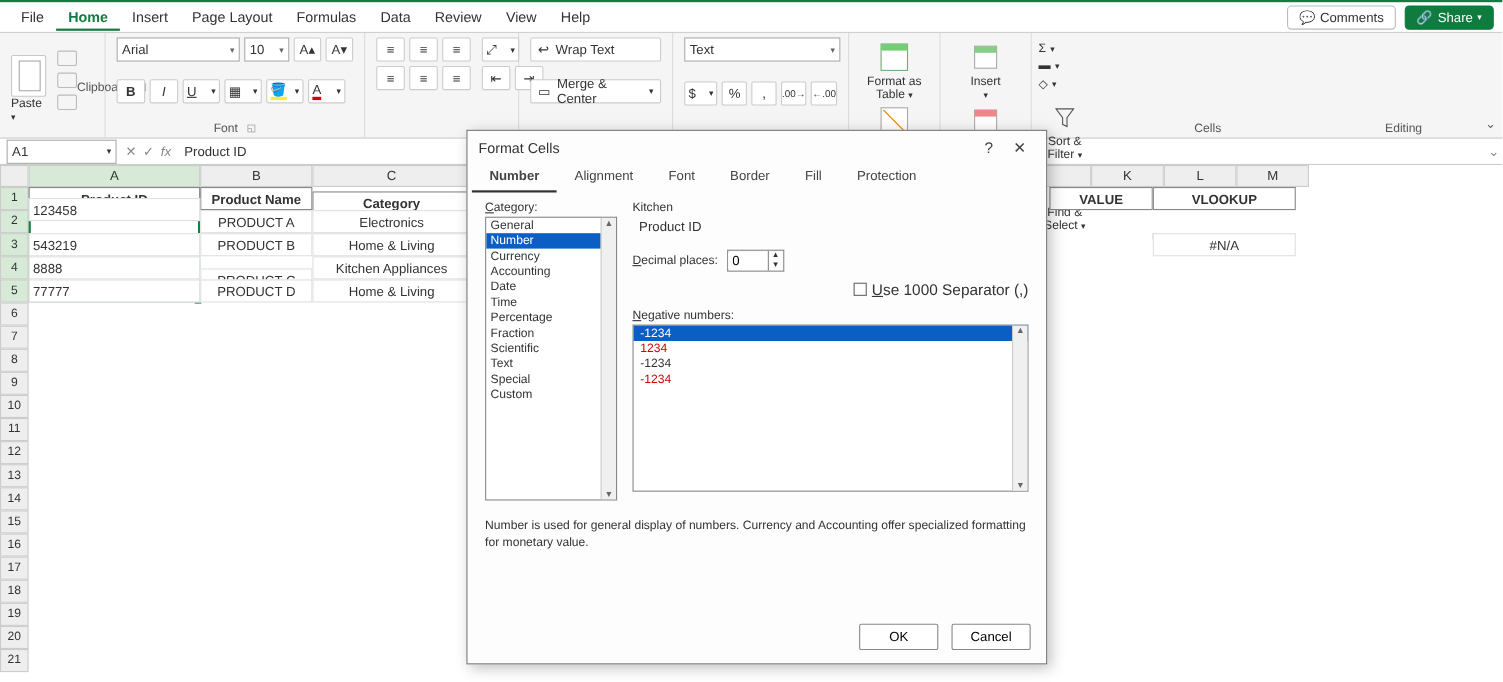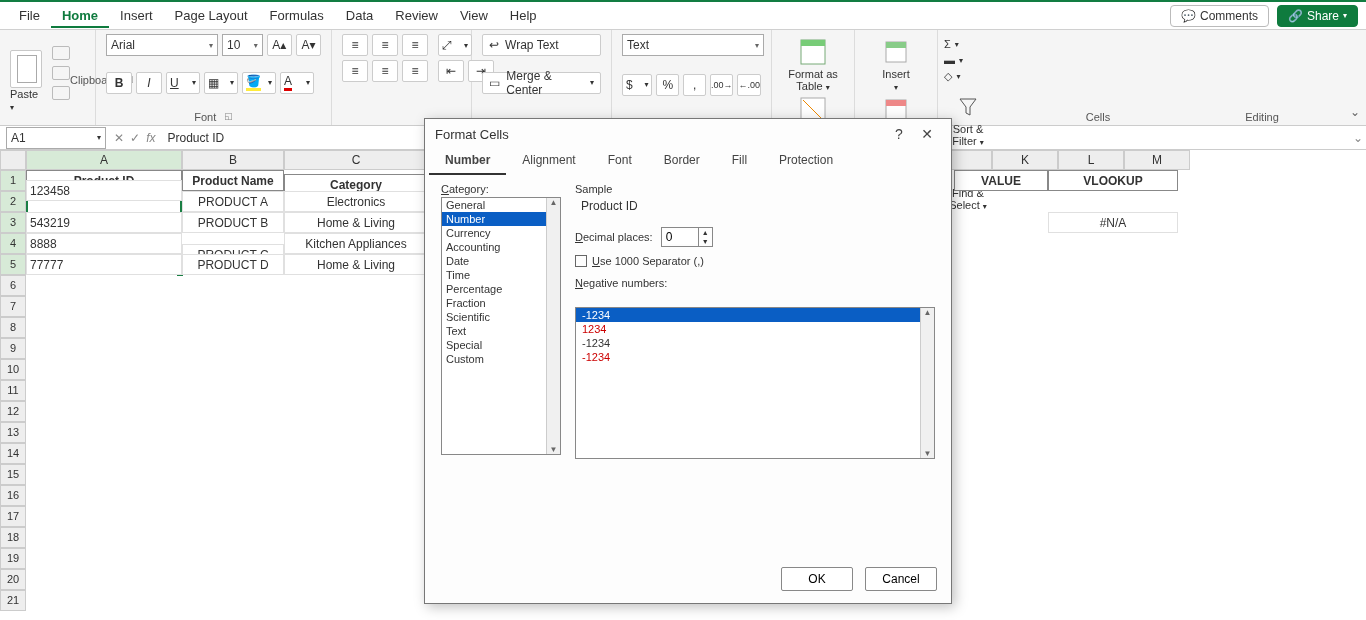--- a/index.html
+++ b/index.html
@@ -84,23 +84,23 @@
 .listbox .it.sel{background:#0a5ec4;color:#fff;}
 .listbox .sb{position:absolute;right:0;top:0;width:14px;height:100%;background:#f0f0f0;border-left:1px solid #ccc;display:flex;flex-direction:column;justify-content:space-between;align-items:center;font-size:8px;color:#666;}
 .rcol{flex:1;}
 .sample{font-size:11px;margin-bottom:2px;}
 .samplebox{height:20px;padding:2px 6px;font-size:12px;margin-bottom:10px;}
 .decrow{display:flex;align-items:center;gap:8px;margin-bottom:8px;font-size:11px;}
 .spin{display:flex;align-items:center;border:1px solid #888;height:20px;}
 .spin input{width:36px;border:0;padding:0 4px;font-size:12px;outline:none;}
 .spin .ar{width:14px;display:flex;flex-direction:column;border-left:1px solid #888;}
 .spin .ar div{height:9px;font-size:7px;text-align:center;line-height:9px;}
-.chk{display:flex;align-items:center;gap:5px;font-size:11px;margin-bottom:10px;}
+.chk{display:flex;align-items:center;gap:5px;font-size:14px;margin-bottom:10px;justify-content:flex-end;}
 .chk .box{width:12px;height:12px;border:1px solid #666;}
-.neg{font-size:11px;margin-bottom:18px;}
+.neg{font-size:11px;margin-bottom:2px;}
 .neglist{border:1px solid #888;height:152px;background:#fff;position:relative;font-size:11px;}
 .neglist .ni{padding:1px 6px;}
 .neglist .ni.sel{background:#0a5ec4;color:#fff;}
 .neglist .ni.red{color:#c00;}
 .neglist .sb{position:absolute;right:0;top:0;width:14px;height:100%;background:#f0f0f0;border-left:1px solid #ccc;display:flex;flex-direction:column;justify-content:space-between;align-items:center;font-size:8px;color:#666;}
 .desc{padding:6px 16px;font-size:11px;color:#333;line-height:1.35;}
 .dbtns{position:absolute;right:14px;bottom:12px;display:flex;gap:12px;}
 .dbtn{width:72px;height:24px;border:1px solid #888;background:#fff;font-size:12px;border-radius:2px;}
 svg{display:block;}
 .trij{position:absolute;left:1022px;top:42px;width:0;height:0;border-top:6px solid #1a8f1a;border-right:6px solid transparent;}
@@ -312,21 +312,21 @@
         </svg>
       <div><span>Sort &amp; Filter</span> <span style="font-size:8px">▾</span></div>
     </div>
     <div class="bigbtn" style="width:48px">
       <svg class="bigic">
           <circle cx="12" cy="12" r="7" fill="none" stroke="#555"></circle>
           <path d="M17 17 L24 24" stroke="#555"></path>
         </svg>
       <div><span>Find &amp; Select</span> <span style="font-size:8px">▾</span></div>
     </div>
-    <div class="group-label" style="position:absolute;bottom:2px;right:44px;width:120px">
+    <div class="group-label" style="position:absolute;bottom:2px;right:30px;width:120px">
         <span>Editing</span>
       </div>
   </div>
   <div class="chev">⌄</div>
 </div>
 
 <div class="fbar">
   <div class="namebox">
       <span>A1</span>
       <span style="font-size:8px">▾</span>
@@ -437,21 +437,21 @@
           <div class="it">Text</div>
           <div class="it">Special</div>
           <div class="it">Custom</div>
           <div class="sb">
             <span>▲</span>
             <span>▼</span>
           </div>
       </div>
     </div>
     <div class="rcol">
-      <div class="sample">Sample</div>
+      <div class="sample">Kitchen</div>
       <div class="samplebox">Product ID</div>
       <div class="decrow">
         <span><u>D</u>ecimal places:</span>
         <div class="spin">
           <input value="0" style="">
           <div class="ar">
               <div>▲</div>
               <div>▼</div>
             </div>
         </div>
@@ -466,17 +466,18 @@
           <div class="ni red">1234</div>
           <div class="ni">-1234</div>
           <div class="ni red">-1234</div>
           <div class="sb">
             <span>▲</span>
             <span>▼</span>
           </div>
       </div>
     </div>
   </div>
+  <div class="desc">Number is used for general display of numbers.  Currency and Accounting offer specialized formatting for monetary value.</div>
   <div class="dbtns">
     <button class="dbtn">OK</button>
     <button class="dbtn">Cancel</button>
   </div>
 </div>
 
 </body></html>

